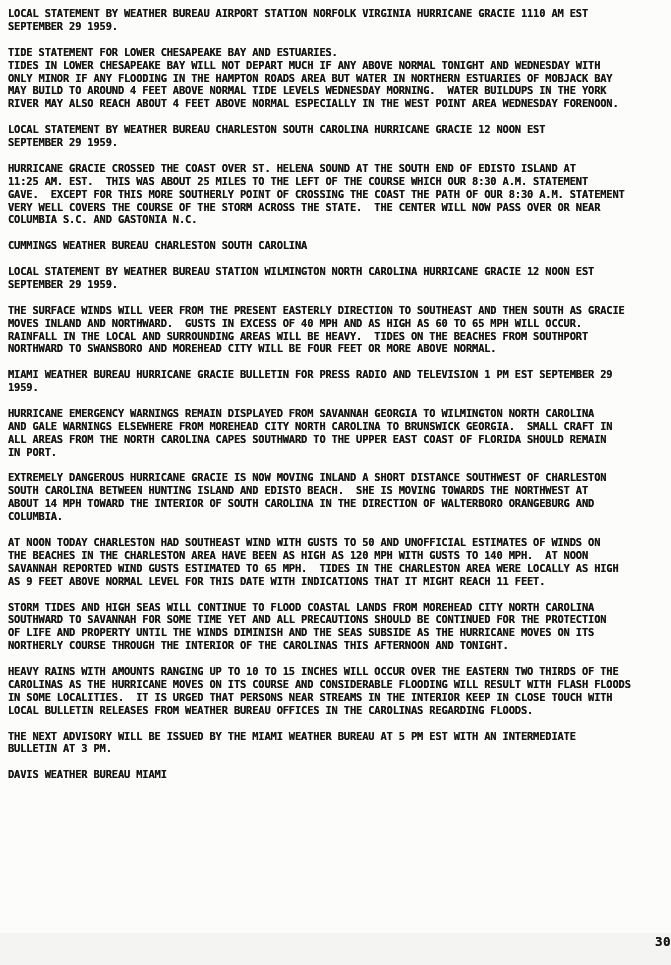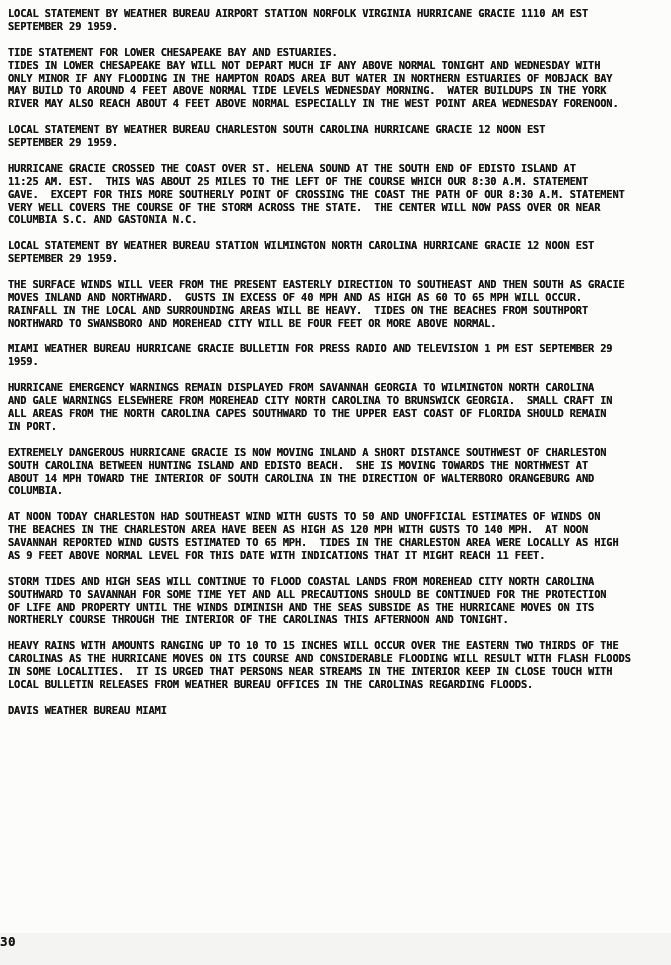--- a/index.html
+++ b/index.html
@@ -24,21 +24,21 @@
   }
   .para {
     margin: 0 0 12.9px 0;
     white-space: pre;
     overflow: hidden;
   }
   .page-number {
     position: absolute;
     left: 0; right: 0;
     top: 936px;
-    text-align: left;
+    text-align: right;
     font-size: 12.5px;
     letter-spacing: 0.5px;
   }
 </style>
 </head>
 <body>
 
 <div class="page">
   <p class="para">LOCAL STATEMENT BY WEATHER BUREAU AIRPORT STATION NORFOLK VIRGINIA HURRICANE GRACIE 1110 AM EST
 SEPTEMBER 29 1959.</p>
@@ -47,20 +47,21 @@
 ONLY MINOR IF ANY FLOODING IN THE HAMPTON ROADS AREA BUT WATER IN NORTHERN ESTUARIES OF MOBJACK BAY
 MAY BUILD TO AROUND 4 FEET ABOVE NORMAL TIDE LEVELS WEDNESDAY MORNING.  WATER BUILDUPS IN THE YORK
 RIVER MAY ALSO REACH ABOUT 4 FEET ABOVE NORMAL ESPECIALLY IN THE WEST POINT AREA WEDNESDAY FORENOON.</p>
   <p class="para">LOCAL STATEMENT BY WEATHER BUREAU CHARLESTON SOUTH CAROLINA HURRICANE GRACIE 12 NOON EST
 SEPTEMBER 29 1959.</p>
   <p class="para">HURRICANE GRACIE CROSSED THE COAST OVER ST. HELENA SOUND AT THE SOUTH END OF EDISTO ISLAND AT
 11:25 AM. EST.  THIS WAS ABOUT 25 MILES TO THE LEFT OF THE COURSE WHICH OUR 8:30 A.M. STATEMENT
 GAVE.  EXCEPT FOR THIS MORE SOUTHERLY POINT OF CROSSING THE COAST THE PATH OF OUR 8:30 A.M. STATEMENT
 VERY WELL COVERS THE COURSE OF THE STORM ACROSS THE STATE.  THE CENTER WILL NOW PASS OVER OR NEAR
 COLUMBIA S.C. AND GASTONIA N.C.</p>
+  <p class="para">CUMMINGS WEATHER BUREAU CHARLESTON SOUTH CAROLINA</p>
   <p class="para">LOCAL STATEMENT BY WEATHER BUREAU STATION WILMINGTON NORTH CAROLINA HURRICANE GRACIE 12 NOON EST
 SEPTEMBER 29 1959.</p>
   <p class="para">THE SURFACE WINDS WILL VEER FROM THE PRESENT EASTERLY DIRECTION TO SOUTHEAST AND THEN SOUTH AS GRACIE
 MOVES INLAND AND NORTHWARD.  GUSTS IN EXCESS OF 40 MPH AND AS HIGH AS 60 TO 65 MPH WILL OCCUR.
 RAINFALL IN THE LOCAL AND SURROUNDING AREAS WILL BE HEAVY.  TIDES ON THE BEACHES FROM SOUTHPORT
 NORTHWARD TO SWANSBORO AND MOREHEAD CITY WILL BE FOUR FEET OR MORE ABOVE NORMAL.</p>
   <p class="para">MIAMI WEATHER BUREAU HURRICANE GRACIE BULLETIN FOR PRESS RADIO AND TELEVISION 1 PM EST SEPTEMBER 29
 1959.</p>
   <p class="para">HURRICANE EMERGENCY WARNINGS REMAIN DISPLAYED FROM SAVANNAH GEORGIA TO WILMINGTON NORTH CAROLINA
 AND GALE WARNINGS ELSEWHERE FROM MOREHEAD CITY NORTH CAROLINA TO BRUNSWICK GEORGIA.  SMALL CRAFT IN
@@ -75,15 +76,17 @@
 SAVANNAH REPORTED WIND GUSTS ESTIMATED TO 65 MPH.  TIDES IN THE CHARLESTON AREA WERE LOCALLY AS HIGH
 AS 9 FEET ABOVE NORMAL LEVEL FOR THIS DATE WITH INDICATIONS THAT IT MIGHT REACH 11 FEET.</p>
   <p class="para">STORM TIDES AND HIGH SEAS WILL CONTINUE TO FLOOD COASTAL LANDS FROM MOREHEAD CITY NORTH CAROLINA
 SOUTHWARD TO SAVANNAH FOR SOME TIME YET AND ALL PRECAUTIONS SHOULD BE CONTINUED FOR THE PROTECTION
 OF LIFE AND PROPERTY UNTIL THE WINDS DIMINISH AND THE SEAS SUBSIDE AS THE HURRICANE MOVES ON ITS
 NORTHERLY COURSE THROUGH THE INTERIOR OF THE CAROLINAS THIS AFTERNOON AND TONIGHT.</p>
   <p class="para">HEAVY RAINS WITH AMOUNTS RANGING UP TO 10 TO 15 INCHES WILL OCCUR OVER THE EASTERN TWO THIRDS OF THE
 CAROLINAS AS THE HURRICANE MOVES ON ITS COURSE AND CONSIDERABLE FLOODING WILL RESULT WITH FLASH FLOODS
 IN SOME LOCALITIES.  IT IS URGED THAT PERSONS NEAR STREAMS IN THE INTERIOR KEEP IN CLOSE TOUCH WITH
 LOCAL BULLETIN RELEASES FROM WEATHER BUREAU OFFICES IN THE CAROLINAS REGARDING FLOODS.</p>
+  <p class="para">THE NEXT ADVISORY WILL BE ISSUED BY THE MIAMI WEATHER BUREAU AT 5 PM EST WITH AN INTERMEDIATE
+BULLETIN AT 3 PM.</p>
   <p class="para">DAVIS WEATHER BUREAU MIAMI</p>
   <div class="page-number">30</div>
 </div>
 
 </body></html>

